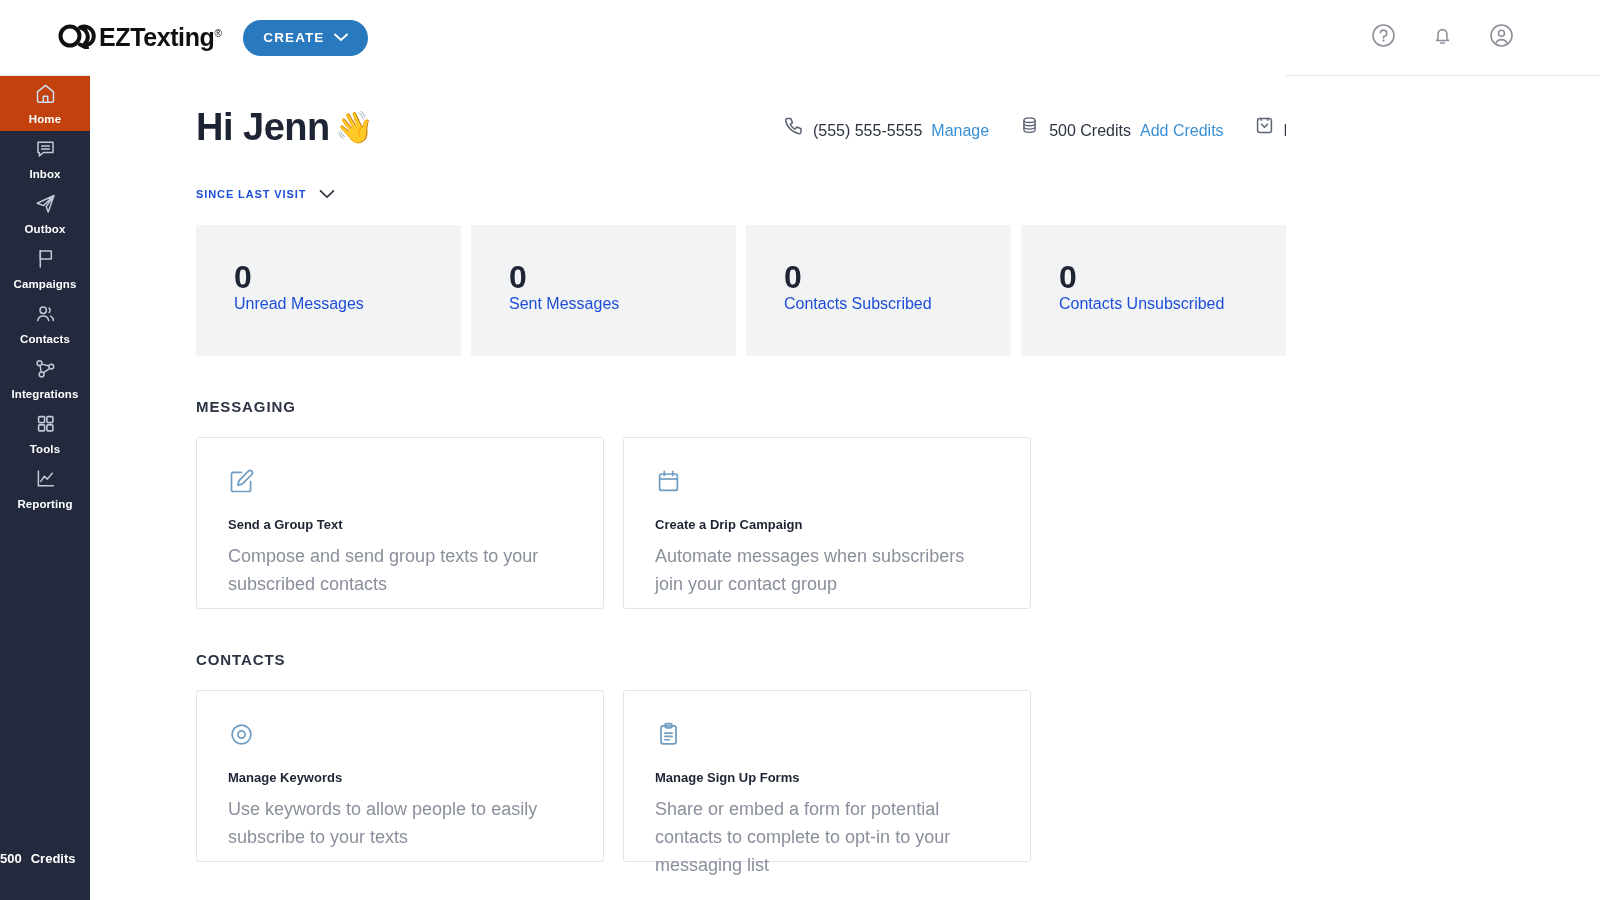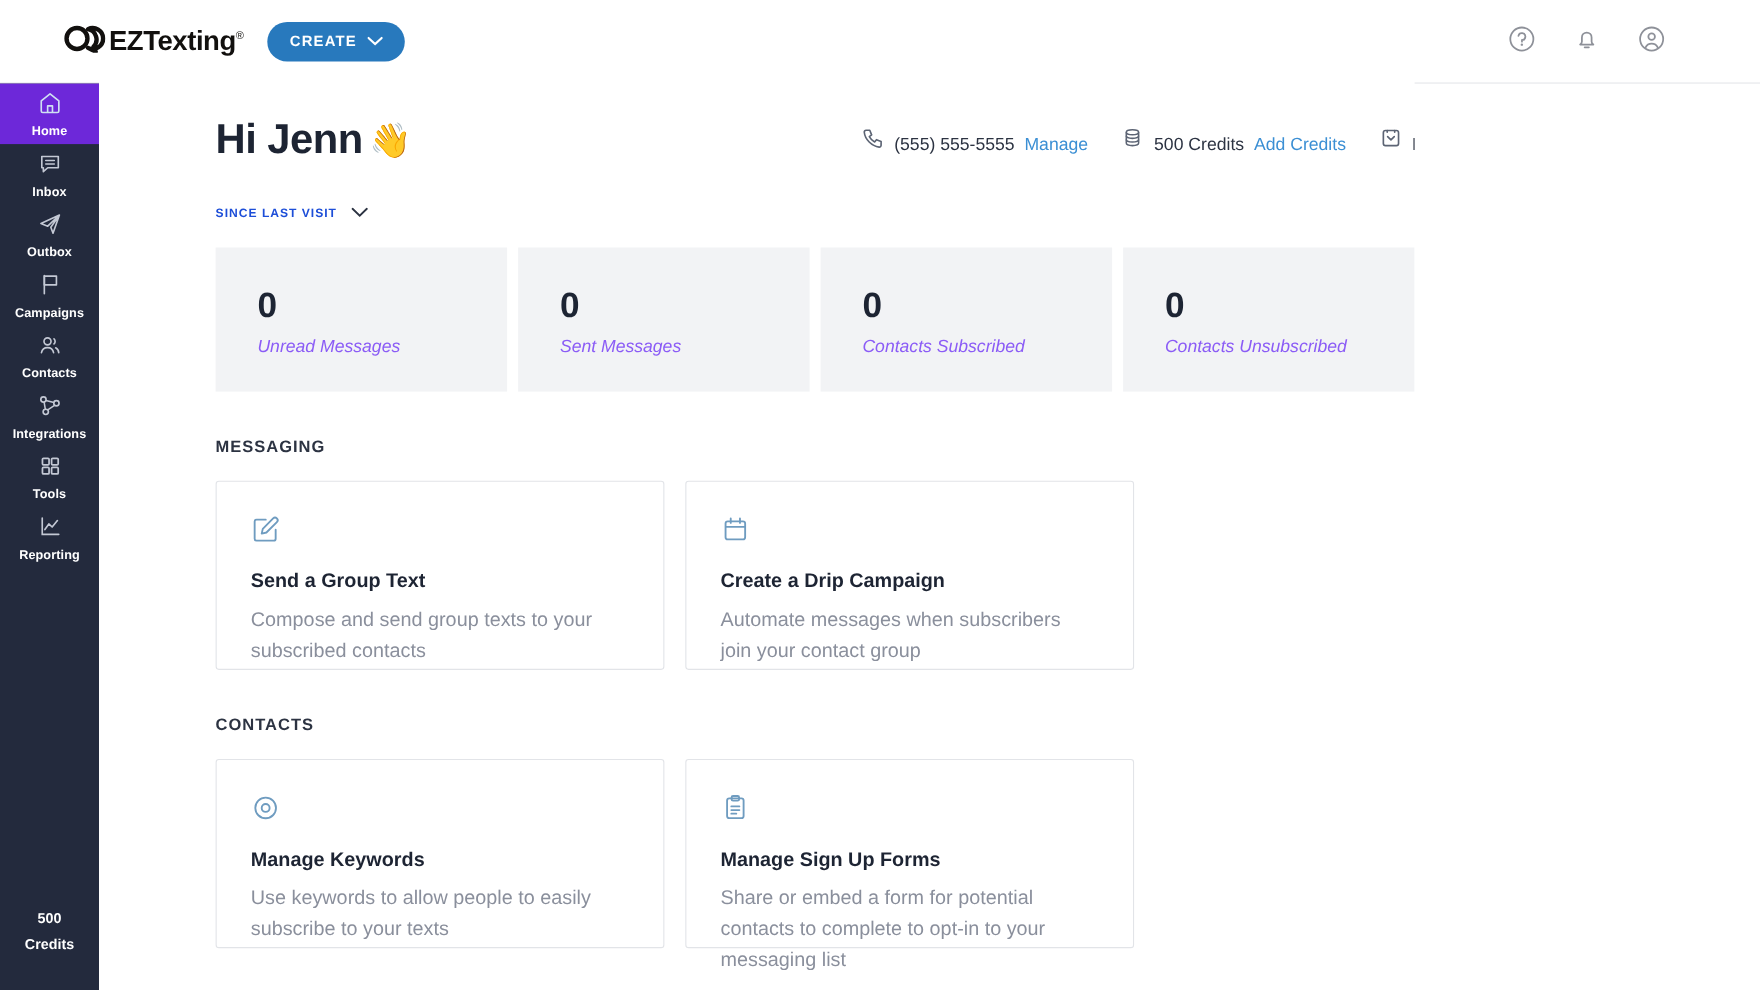--- a/index.html
+++ b/index.html
@@ -58,30 +58,30 @@
     align-items: stretch;
     padding-top: 0;
   }
   .nav-item {
     height: 55px;
     display: flex; flex-direction: column;
     align-items: center; justify-content: center;
     gap: 4px; cursor: pointer;
     color: #ffffff;
   }
-  .nav-item.active { background: #6d28d9; }
+  .nav-item.active { background: #c2410c; }
   .nav-label {
     font-size: 11.5px; font-weight: bold;
     color: #ffffff; letter-spacing: 0.1px;
   }
   .nav-icon { display: block; }
   .sidebar-spacer { flex: 1; }
   .sidebar-credits {
     padding-bottom: 34px;
-    display: flex; flex-direction: column;
+    display: flex; flex-direction: row;
     align-items: center; gap: 9px;
     color: #ffffff;
   }
   .sidebar-credits .amt { font-size: 13px; font-weight: bold; }
   .sidebar-credits .lbl { font-size: 13px; font-weight: bold; }
 
   
   .main {
     position: absolute; top: 60px; left: 90px;
     width: 1196px; height: 824px;
@@ -128,22 +128,22 @@
   .stat-card {
     width: 312px; height: 131px;
     background: #f2f3f5;
     padding: 36px 0 0 38px;
   }
   .stat-num {
     font-size: 32px; font-weight: bold;
     color: #1d2433; line-height: 1;
   }
   .stat-lbl {
-    margin-top: 14px;
-    font-size: 16px; color: #8b5cf6; font-style: italic;
+    margin-top: 2px;
+    font-size: 16px; color: #1d4ed8;
   }
 
   
   .section-title {
     margin-top: 42px;
     font-size: 15px; font-weight: bold;
     letter-spacing: 0.9px; color: #2c3342;
   }
   .card-row {
     margin-top: 22px;
@@ -152,21 +152,21 @@
   .feature-card {
     width: 408px; height: 172px;
     background: #ffffff;
     border: 1px solid #e2e4e8;
     border-radius: 3px;
     padding: 30px 34px 0 31px;
     cursor: pointer;
   }
   .feature-icon { display: block; margin-bottom: 18px; }
   .feature-title {
-    font-size: 18px; font-weight: bold;
+    font-size: 13px; font-weight: bold;
     color: #1d2433; margin-bottom: 11px;
   }
   .feature-desc {
     font-size: 18px; color: #8a8f9c;
     line-height: 1.55;
   }
 </style>
 </head>
 <body>
 

